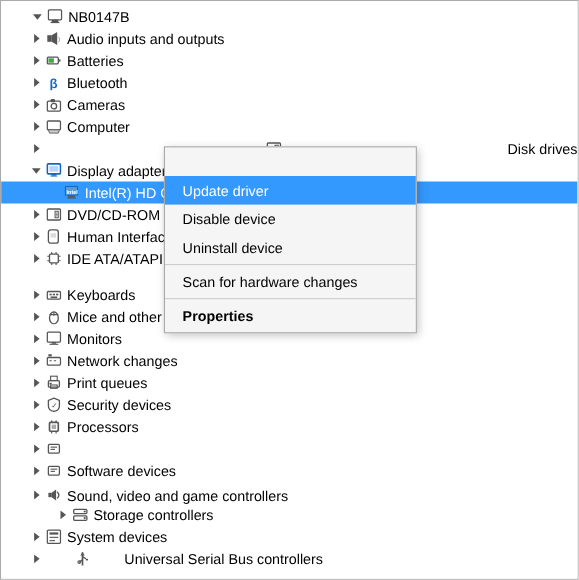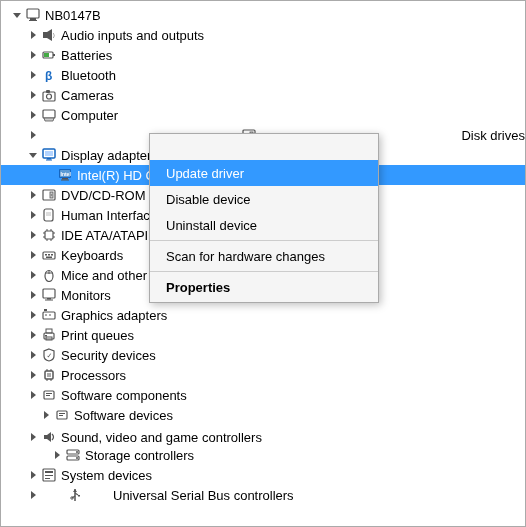--- a/index.html
+++ b/index.html
@@ -89,21 +89,21 @@
       background: #ccc;
       margin: 2px 0;
     }
   </style>
 </head>
 <body>
 
 <div class="device-manager">
   <div id="tree-container">
 
-  <div class="tree-item" style="padding-left: 8px; text-align: right;">
+  <div class="tree-item" style="padding-left: 25px; text-align: right;">
         <span class="expand-icon">
           <svg width="8" height="8" viewBox="0 0 8 8">
             <polygon points="0,2 8,2 4,7" fill="#555"></polygon>
           </svg>
         </span>
         <span class="device-icon">
           <svg width="14" height="14" viewBox="0 0 14 14">
             <rect x="1" y="1" width="12" height="9" rx="1" fill="none" stroke="#555" stroke-width="1.2"></rect>
             <rect x="4" y="10" width="6" height="2" fill="#555"></rect>
             <rect x="3" y="12" width="8" height="1" fill="#555"></rect>
@@ -270,21 +270,21 @@
             <line x1="5" y1="11" x2="5" y2="13" stroke="#555" stroke-width="1"></line>
             <line x1="9" y1="11" x2="9" y2="13" stroke="#555" stroke-width="1"></line>
             <line x1="1" y1="5" x2="3" y2="5" stroke="#555" stroke-width="1"></line>
             <line x1="1" y1="9" x2="3" y2="9" stroke="#555" stroke-width="1"></line>
             <line x1="11" y1="5" x2="13" y2="5" stroke="#555" stroke-width="1"></line>
             <line x1="11" y1="9" x2="13" y2="9" stroke="#555" stroke-width="1"></line>
           </svg>
         </span>
         <span class="item-label">IDE ATA/ATAPI controllers</span>
       </div>
-      <div class="tree-item" style="padding-left: 24px;">
+      <div class="tree-item" style="padding-left: 24px; margin-top: 13px;">
         <span class="expand-icon">
           <svg width="8" height="8" viewBox="0 0 8 8">
             <polygon points="2,0 7,4 2,8" fill="#555"></polygon>
           </svg>
         </span>
         <span class="device-icon">
           <svg width="14" height="14" viewBox="0 0 14 14">
             <rect x="1" y="4" width="12" height="7" rx="1" fill="none" stroke="#555" stroke-width="1.2"></rect>
             <rect x="3" y="6" width="2" height="1.5" fill="#555"></rect>
             <rect x="6" y="6" width="2" height="1.5" fill="#555"></rect>
@@ -332,21 +332,21 @@
         </span>
         <span class="device-icon">
           <svg width="14" height="14" viewBox="0 0 14 14">
             <rect x="1" y="4" width="12" height="7" rx="1" fill="none" stroke="#555" stroke-width="1.2"></rect>
             <line x1="3" y1="7" x2="5" y2="7" stroke="#555" stroke-width="1"></line>
             <line x1="7" y1="7" x2="9" y2="7" stroke="#555" stroke-width="1"></line>
             <line x1="11" y1="7" x2="11" y2="7" stroke="#555" stroke-width="2"></line>
             <rect x="2" y="1" width="3" height="2" fill="#555"></rect>
           </svg>
         </span>
-        <span class="item-label">Graphics adapters</span>
+        <span class="item-label">Network changes</span>
       </div>
       <div class="tree-item" style="padding-left: 24px;">
         <span class="expand-icon">
           <svg width="8" height="8" viewBox="0 0 8 8">
             <polygon points="2,0 7,4 2,8" fill="#555"></polygon>
           </svg>
         </span>
         <span class="device-icon">
           <svg width="14" height="14" viewBox="0 0 14 14">
             <rect x="2" y="5" width="10" height="6" rx="1" fill="none" stroke="#555" stroke-width="1.2"></rect>
@@ -395,23 +395,22 @@
             <polygon points="2,0 7,4 2,8" fill="#555"></polygon>
           </svg>
         </span>
         <span class="device-icon">
           <svg width="14" height="14" viewBox="0 0 14 14">
             <rect x="2" y="3" width="10" height="8" rx="1" fill="none" stroke="#555" stroke-width="1.2"></rect>
             <rect x="4" y="5" width="6" height="1" fill="#555"></rect>
             <rect x="4" y="7" width="4" height="1" fill="#555"></rect>
           </svg>
         </span>
-        <span class="item-label">Software components</span>
-      </div>
-      <div class="tree-item" style="padding-left: 24px; margin-left: 13px;">
+      </div>
+      <div class="tree-item" style="padding-left: 24px;">
         <span class="expand-icon">
           <svg width="8" height="8" viewBox="0 0 8 8">
             <polygon points="2,0 7,4 2,8" fill="#555"></polygon>
           </svg>
         </span>
         <span class="device-icon">
           <svg width="14" height="14" viewBox="0 0 14 14">
             <rect x="2" y="3" width="10" height="8" rx="1" fill="none" stroke="#555" stroke-width="1.2"></rect>
             <rect x="4" y="5" width="6" height="1" fill="#555"></rect>
             <rect x="4" y="7" width="4" height="1" fill="#555"></rect>

